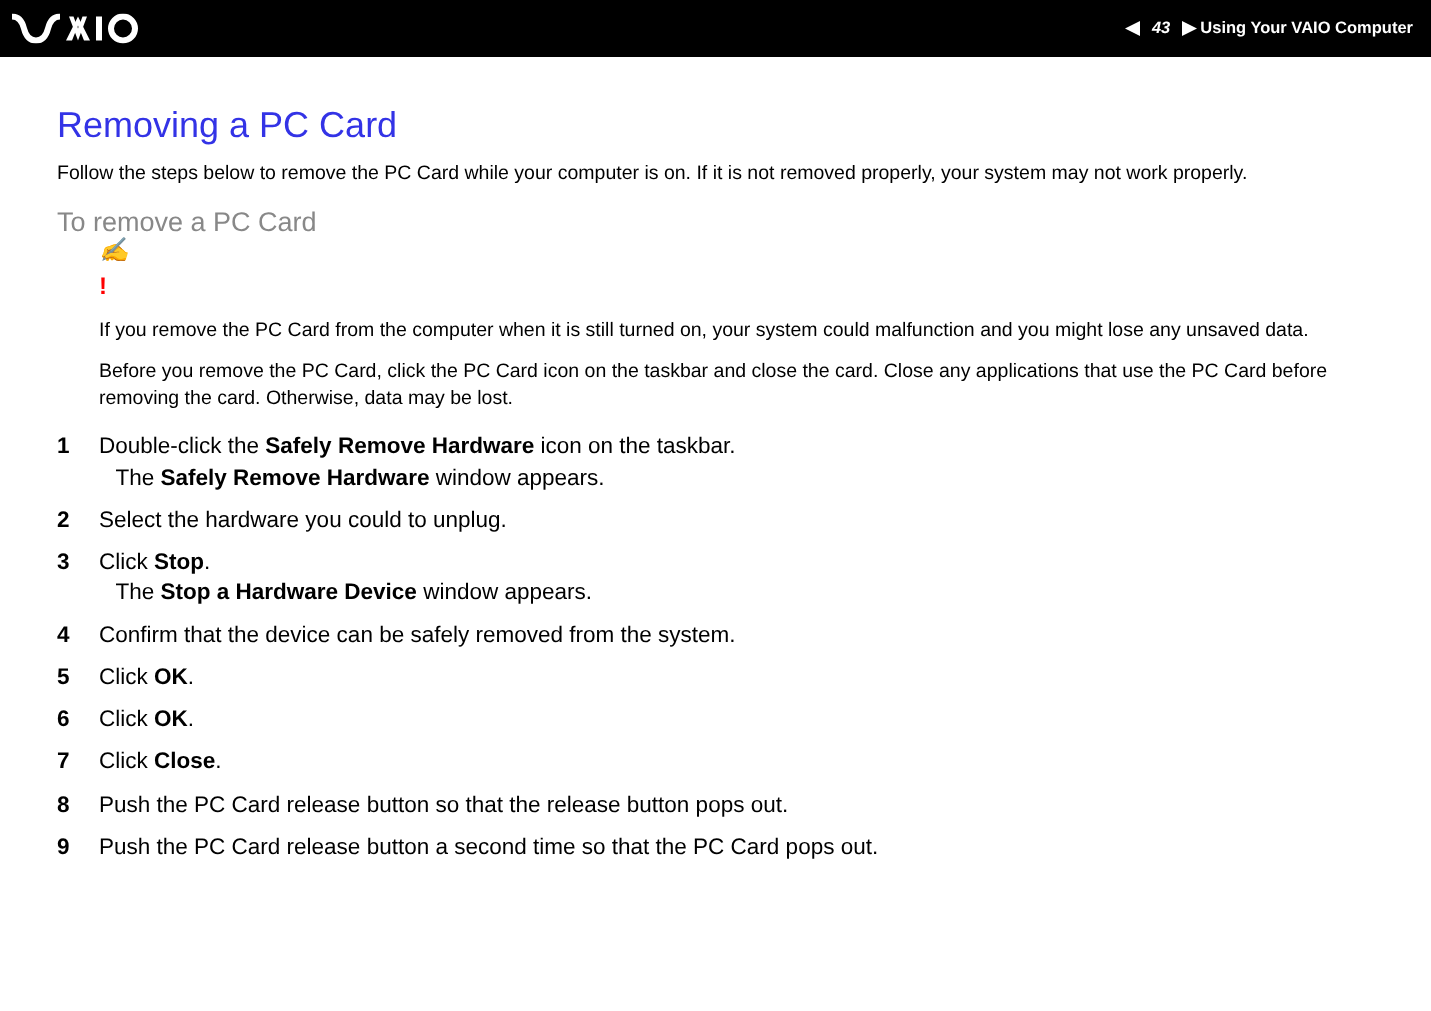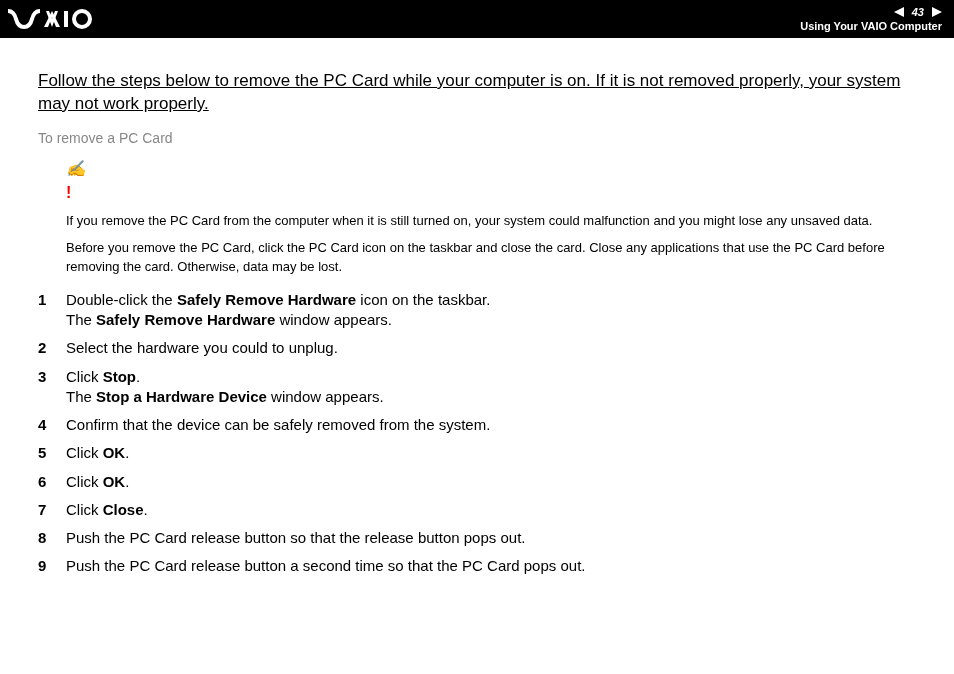--- a/index.html
+++ b/index.html
@@ -19,21 +19,21 @@
     justify-content: space-between;
     padding: 0 8px;
   }
   .logo {
     display: flex;
     align-items: center;
   }
   .logo svg { display: block; }
   .header-right {
     display: flex;
-    flex-direction: column;
+    flex-direction: row;
     align-items: flex-end;
     gap: 2px;
     padding-right: 4px;
   }
   .page-nav {
     display: flex;
     align-items: center;
     gap: 2px;
   }
   .page-nav .arrow {
@@ -54,30 +54,29 @@
   .content {
     padding: 32px 28px 0 38px;
   }
   h1.heading {
     color: #3333e6;
     font-size: 24px;
     font-weight: normal;
     margin-bottom: 8px;
   }
   .intro {
-    font-size: 17px;
+    font-size: 13px;
     line-height: 1.35;
     margin-bottom: 14px;
-    text-decoration: underline;
   }
   h2.subheading {
     color: #888;
-    font-size: 14px;
+    font-size: 18px;
     font-weight: normal;
-    margin-bottom: 30px;
+    margin-bottom: 16px;
   }
   .notes { margin-left: 28px; }
   .note {
     font-size: 13px;
     line-height: 1.35;
     margin-bottom: 10px;
     position: relative;
   }
   .note .icon {
     position: absolute;
@@ -97,21 +96,21 @@
     font-size: 15px;
     line-height: 1.35;
     margin-bottom: 8px;
   }
   .step .num {
     width: 28px;
     flex-shrink: 0;
     font-weight: bold;
   }
   .step .txt { flex: 1; }
-  .step .txt .line2 { display: block; }
+  .step .txt .line2 { display: block; margin-left: 11px; }
   b { font-weight: bold; }
 </style>
 </head>
 <body>
 
 <div class="header">
   <div class="logo">
     <svg width="90" height="20" viewBox="0 0 90 20">
       <g fill="#fff">
         <path d="M0 2 Q6 2 8 10 Q10 18 16 18 Q22 18 24 10 Q26 2 32 2" stroke="#fff" stroke-width="4" fill="none"></path>
@@ -134,20 +133,21 @@
         <svg width="14" height="10" viewBox="0 0 14 10">
             <polygon points="4,0 14,5 4,10" fill="#fff"></polygon>
           </svg>
       </span>
     </div>
     <div class="section-title">Using Your VAIO Computer</div>
   </div>
 </div>
 
 <div class="content">
+  <h1 class="heading">Removing a PC Card</h1>
   <p class="intro">Follow the steps below to remove the PC Card while your computer is on. If it is not removed properly, your system may not work properly.</p>
   <h2 class="subheading">To remove a PC Card</h2>
 
   <div class="notes">
     <div class="note tip">
       <span class="icon">✍</span>
     </div>
     <div class="note warn">
       <span class="icon">!</span>
       <span>If you remove the PC Card from the computer when it is still turned on, your system could malfunction and you might lose any unsaved data.</span>

